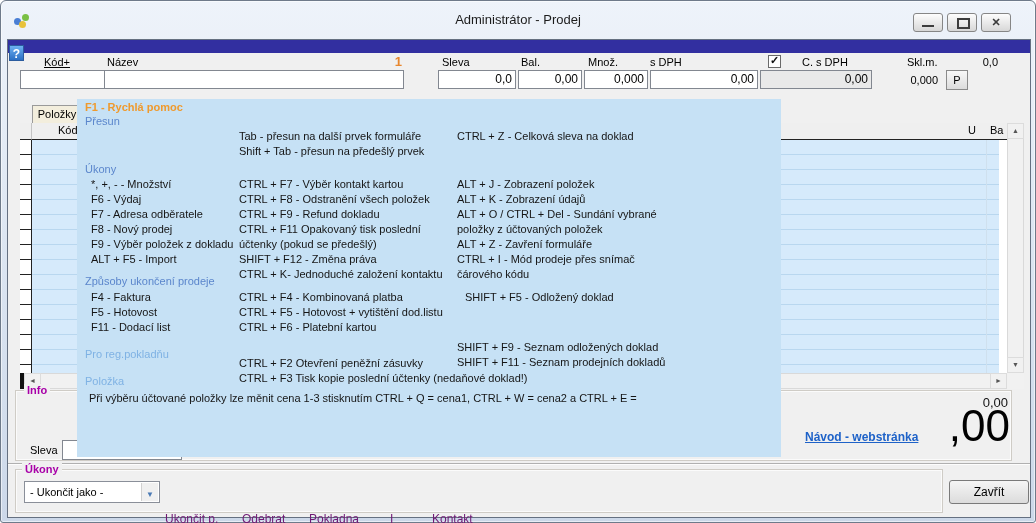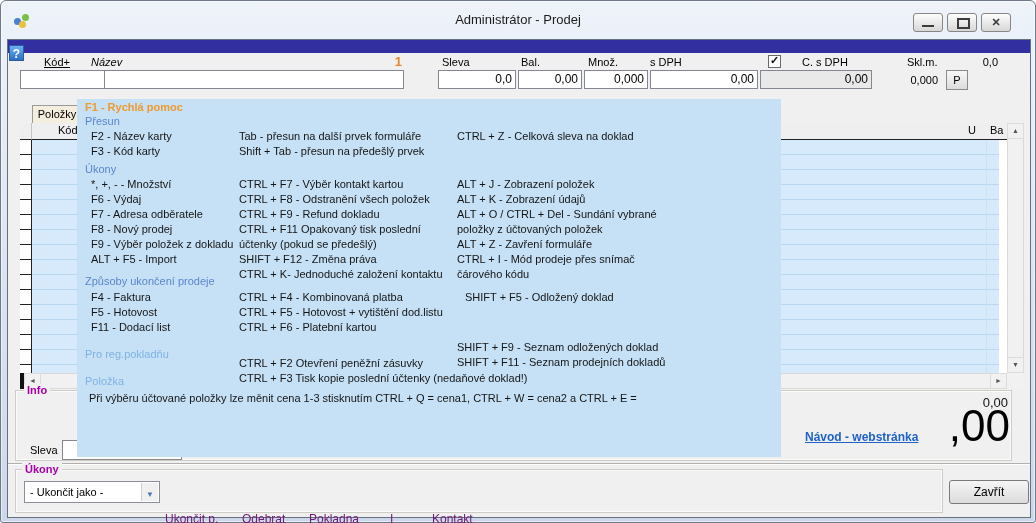--- a/index.html
+++ b/index.html
@@ -117,21 +117,21 @@
   <div class="title">Administrátor - Prodej</div>
   <div class="winbtn btn-min"></div>
   <div class="winbtn btn-max"></div>
   <div class="winbtn btn-close"></div>
 
   <div class="client">
     <div class="band"></div>
     <div class="help-badge">?</div>
 
     <span class="flabel ul" style="left:16px;">Kód+</span>
-    <span class="flabel" style="left:83px;font-style:italic;">Název</span>
+    <span class="flabel" style="left:99px;">Název</span>
     <span class="counter">1</span>
     <span class="flabel" style="left:434px;">Sleva</span>
     <span class="flabel" style="left:513px;">Bal.</span>
     <span class="flabel" style="left:580px;">Množ.</span>
     <span class="flabel" style="left:642px;">s DPH</span>
     <span class="cbx"></span>
     <span class="flabel" style="left:794px;">C. s DPH</span>
     <span class="flabel" style="left:899px;">Skl.m.</span>
     <span class="small-val" style="left:950px;top:16px;width:40px;text-align:right;">0,0</span>
 
@@ -169,24 +169,20 @@
     <div class="gbox info-box"></div>
     <span class="gbox-label info-label">Info</span>
     <span class="sleva2-label">Sleva</span>
     <div class="sleva2-input"></div>
     <div class="total-small">0,00</div>
     <div class="total-big">,00</div>
 
     <div class="overlay">
       <div class="blk hl-title" style="left:8px;top:2px;">F1 - Rychlá pomoc</div>
       <div class="blk sec" style="left:8px;top:16px;">Přesun</div>
-      <div class="blk" style="left:14px;top:30px;">
-        <div>F2 - Název karty</div>
-        <div>F3 - Kód karty</div>
-      </div>
       <div class="blk" style="left:380px;top:30px;">
         <div>CTRL + Z - Celková sleva na doklad</div>
       </div>
       <div class="blk" style="left:162px;top:30px;">
         <div>Tab - přesun na další prvek formuláře</div>
         <div>Shift + Tab - přesun na předešlý prvek</div>
       </div>
 
       <div class="blk sec" style="left:8px;top:64px;">Úkony</div>
       <div class="blk" style="left:14px;top:78px;">

